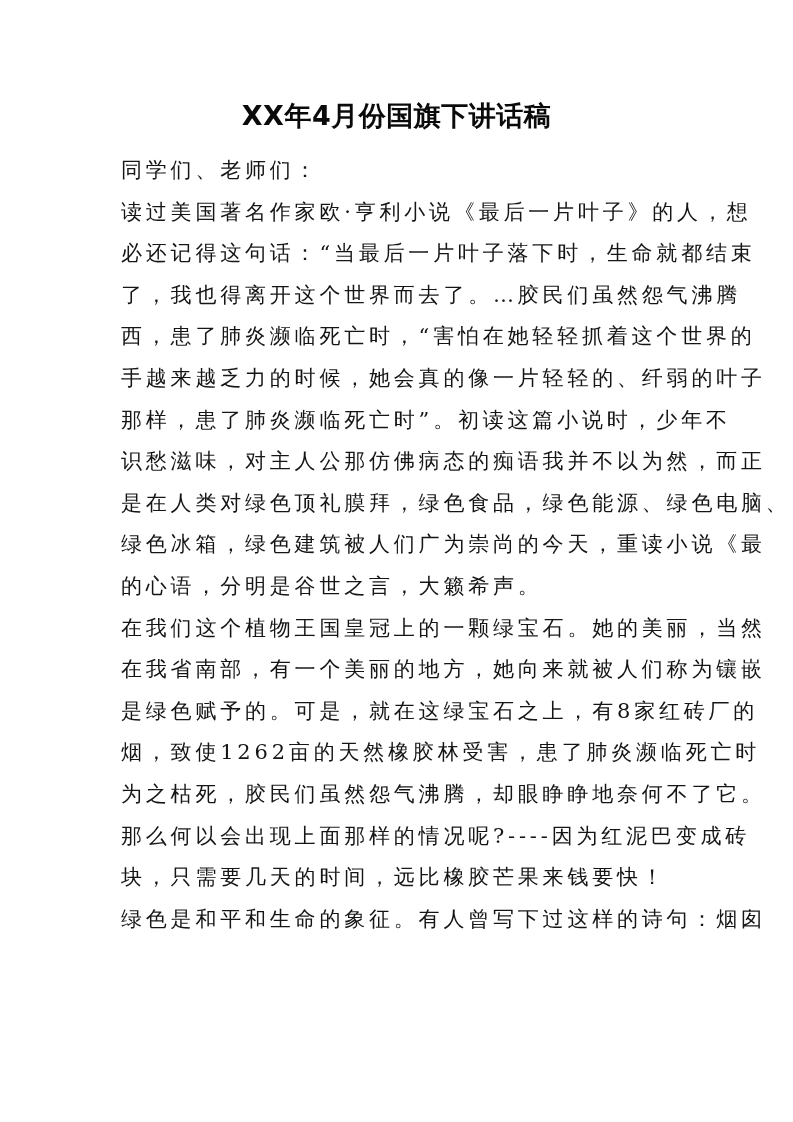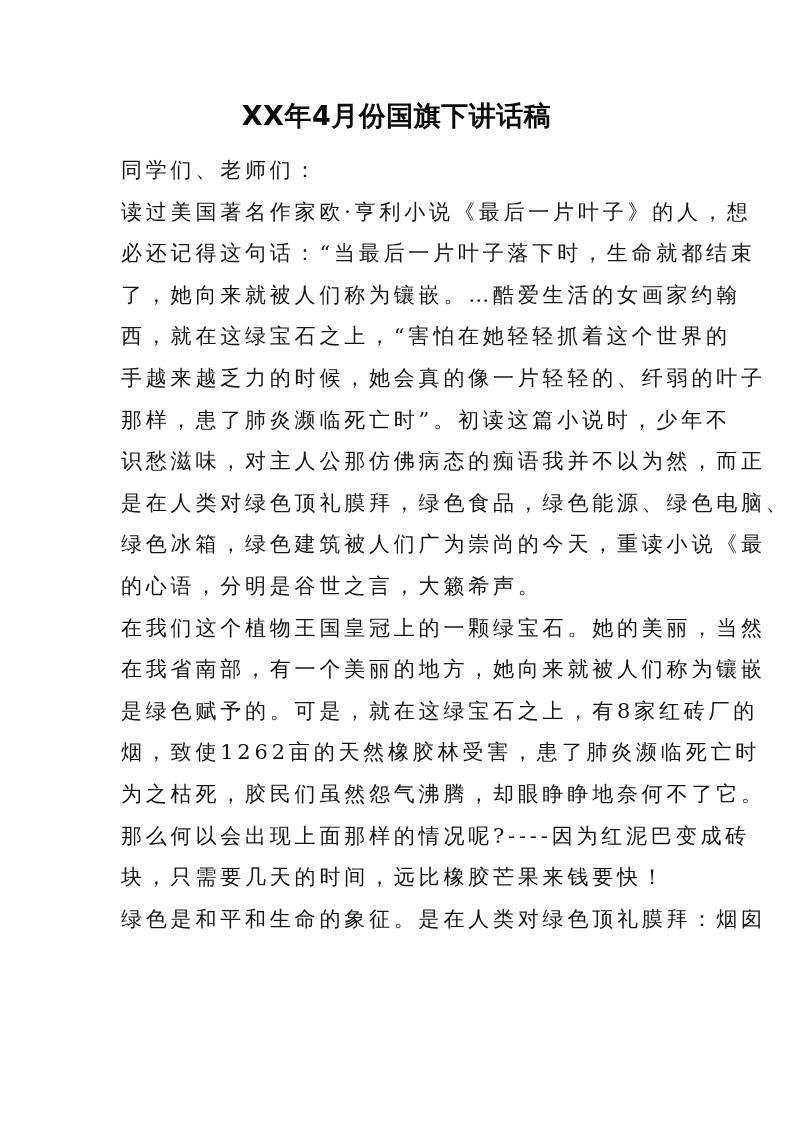--- a/index.html
+++ b/index.html
@@ -59,22 +59,22 @@
 
   <div class="title">XX年4月份国旗下讲话稿</div>
 
   <div class="body-text">
 
     <span class="line">同学们、老师们：</span>
 
     <div>
       <span class="line">读过美国著名作家欧·亨利小说《最后一片叶子》的人，想</span>
       <span class="line">必还记得这句话：“当最后一片叶子落下时，生命就都结束</span>
-      <span class="line">了，她向来就被人们称为镶嵌。…酷爱生活的女画家约翰</span>
-      <span class="line">西，就在这绿宝石之上，“害怕在她轻轻抓着这个世界的</span>
+      <span class="line">了，我也得离开这个世界而去了。…胶民们虽然怨气沸腾</span>
+      <span class="line">西，患了肺炎濒临死亡时，“害怕在她轻轻抓着这个世界的</span>
       <span class="line">手越来越乏力的时候，她会真的像一片轻轻的、纤弱的叶子</span>
       <span class="line">那样，患了肺炎濒临死亡时”。初读这篇小说时，少年不</span>
       <span class="line">识愁滋味，对主人公那仿佛病态的痴语我并不以为然，而正</span>
       <span class="line">是在人类对绿色顶礼膜拜，绿色食品，绿色能源、绿色电脑、</span>
       <span class="line">绿色冰箱，绿色建筑被人们广为崇尚的今天，重读小说《最</span>
       <span class="line">的心语，分明是谷世之言，大籁希声。</span>
     </div>
 
     <div>
       <span class="line">在我们这个植物王国皇冠上的一颗绿宝石。她的美丽，当然</span>
@@ -83,17 +83,17 @@
       <span class="line">烟，致使1262亩的天然橡胶林受害，患了肺炎濒临死亡时</span>
       <span class="line">为之枯死，胶民们虽然怨气沸腾，却眼睁睁地奈何不了它。</span>
     </div>
 
     <div>
       <span class="line">那么何以会出现上面那样的情况呢?----因为红泥巴变成砖</span>
       <span class="line">块，只需要几天的时间，远比橡胶芒果来钱要快！</span>
     </div>
 
     <div>
-      <span class="line">绿色是和平和生命的象征。是在人类对绿色顶礼膜拜：烟囱</span>
+      <span class="line">绿色是和平和生命的象征。有人曾写下过这样的诗句：烟囱</span>
     </div>
 
   </div>
 </div>
 
 </body></html>

